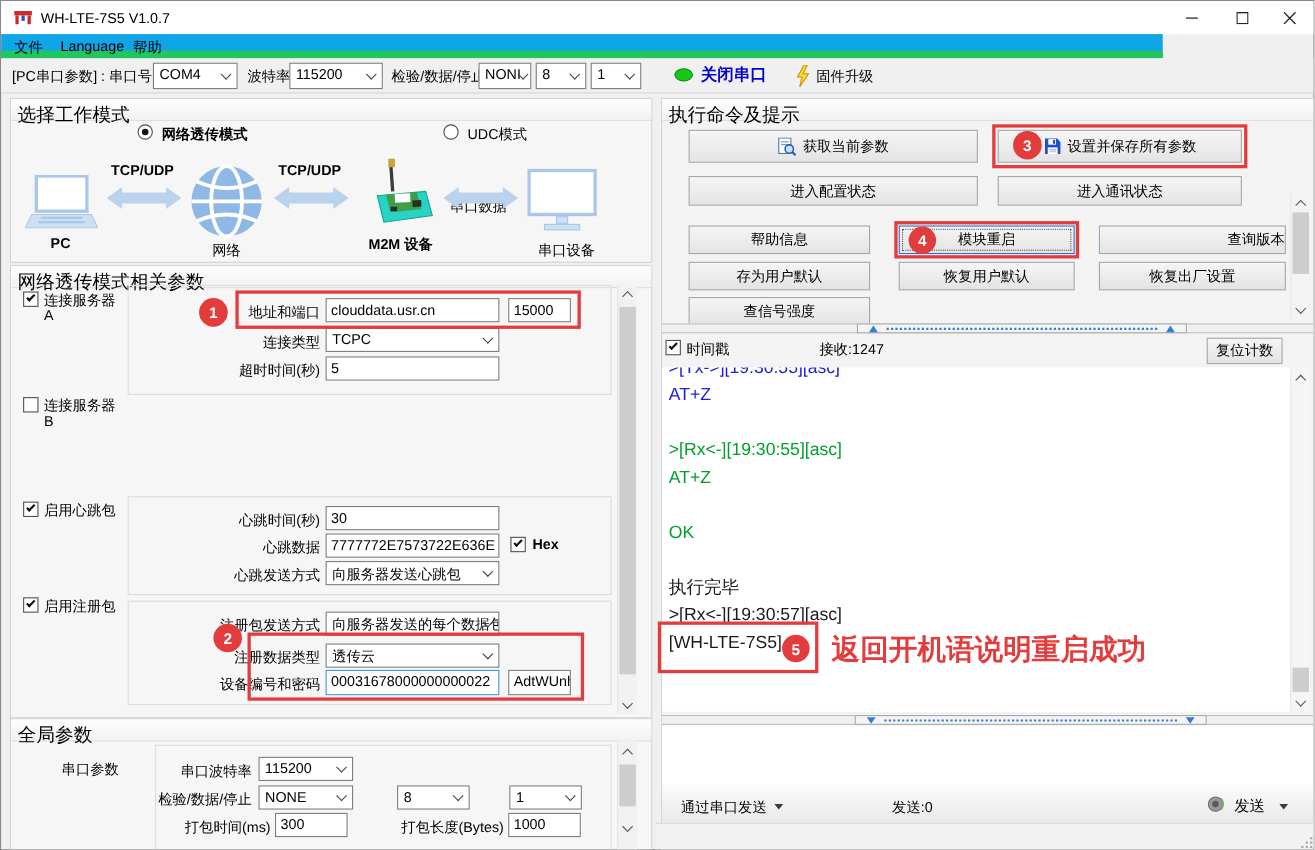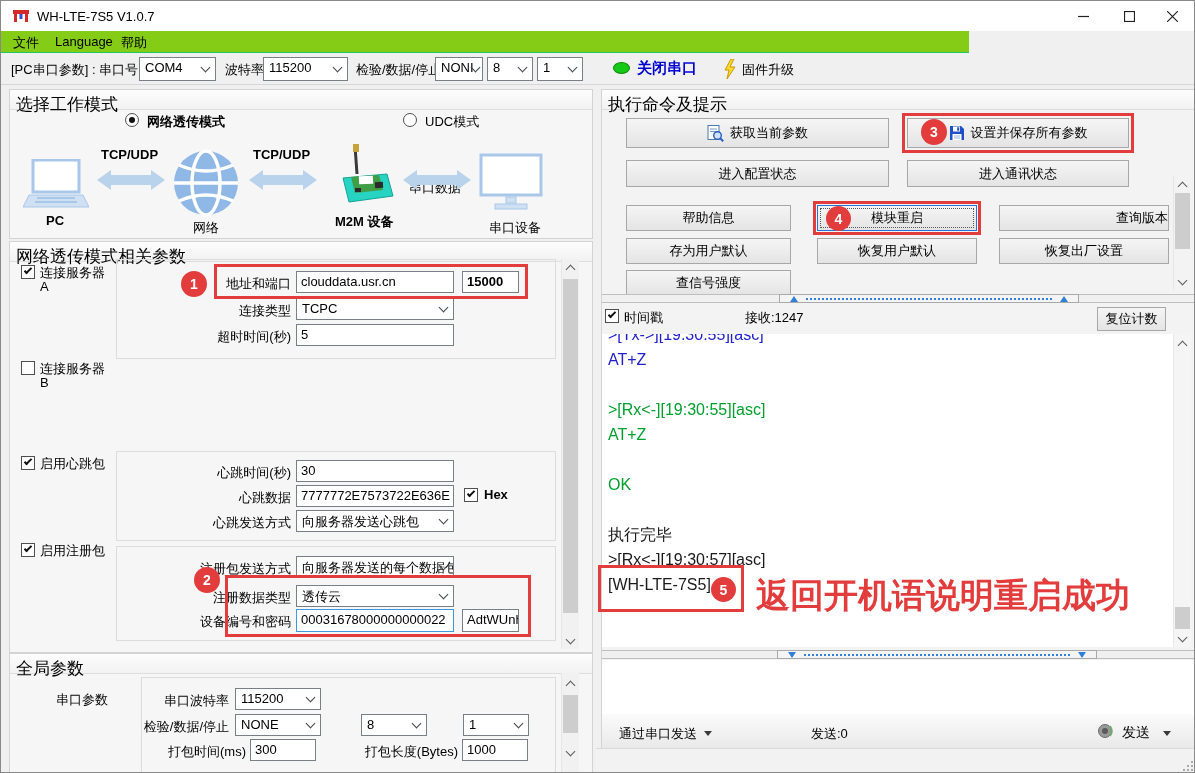--- a/index.html
+++ b/index.html
@@ -101,21 +101,21 @@
           <rect x="0.5" y="0.5" width="10" height="10" fill="none" stroke="#222" stroke-width="1.2"></rect>
         </svg>
     </div>
     <div class="wbtn" style="left:1149px;width:45px;">
       <svg width="11" height="11" viewBox="0 0 11 11">
           <path d="M0 0 L11 11 M11 0 L0 11" stroke="#222" stroke-width="1.2"></path>
         </svg>
     </div>
   </div>
 
-  <div class="abs" style="left:0;top:30px;width:968px;height:22px;background:#84cc16;border-bottom:1px solid #22c55e;">
+  <div class="abs" style="left:0;top:30px;width:1056px;height:22px;background:#0ea5e9;border-bottom:7px solid #22c55e;">
     <span class="lbl" style="left:12px;top:3px;">文件</span>
     <span class="lbl" style="left:54px;top:3px;">Language</span>
     <span class="lbl" style="left:120px;top:3px;">帮助</span>
   </div>
 
   <div class="abs" style="left:0;top:52px;width:1195px;height:32px;background:#f0f0f0;border-bottom:1px solid #d6d6d6;">
     <span class="lbl" style="left:10px;top:8px;">[PC串口参数] : 串口号</span>
     <div class="combo" style="left:138px;top:4px;width:77px;height:24px;">
       <span>COM4</span><span class="chev"></span>
     </div>
@@ -209,21 +209,21 @@
       <span class="mark"></span>
     </div>
   <span class="lbl" style="left:39px;top:263px;">连接服务器</span>
   <span class="lbl" style="left:39px;top:278px;">A</span>
 
   <div class="ibox" style="left:115px;top:258px;width:440px;height:100px;"></div>
   <div class="ncircle" style="left:180px;top:270px;">1</div>
   <div class="redbox" style="left:213px;top:263px;width:314px;height:35px;"></div>
   <span class="lbl lblr" style="left:170px;top:274px;width:120px;">地址和端口</span>
   <div class="tinput" style="left:295px;top:270px;width:158px;height:22px;">clouddata.usr.cn</div>
-  <div class="tinput" style="left:461px;top:270px;width:57px;height:22px;font-weight:bold;">15000</div>
+  <div class="tinput" style="left:461px;top:270px;width:57px;height:22px;">15000</div>
 
   <span class="lbl lblr" style="left:170px;top:301px;width:120px;">连接类型</span>
   <div class="combo" style="left:295px;top:297px;width:158px;height:22px;">
     <span>TCPC</span><span class="chev"></span>
   </div>
   <span class="lbl lblr" style="left:170px;top:327px;width:120px;">超时时间(秒)</span>
   <div class="tinput" style="left:295px;top:323px;width:158px;height:22px;">5</div>
 
   <div class="checkbox" style="left:20px;top:360px;"></div>
   <span class="lbl" style="left:39px;top:359px;">连接服务器</span>
@@ -407,21 +407,21 @@
     <div class="logline lg-green">AT+Z</div>
     <div class="logline"></div>
     <div class="logline lg-green">OK</div>
     <div class="logline"></div>
     <div class="logline lg-black">执行完毕</div>
     <div class="logline lg-black">&gt;[Rx&lt;-][19:30:57][asc]</div>
     <div class="logline lg-black">[WH-LTE-7S5]</div>
   </div>
   <div class="redbox" style="left:597px;top:564px;width:146px;height:47px;"></div>
   <div class="ncircle" style="left:710px;top:576px;width:25px;height:25px;">5</div>
-  <span class="abs" style="left:755px;top:572px;font-size:34px;font-weight:bold;color:#e23c3c;white-space:nowrap;z-index:7;">返回开机语说明重启成功</span>
+  <span class="abs" style="left:755px;top:572px;font-size:26px;font-weight:bold;color:#e23c3c;white-space:nowrap;z-index:7;">返回开机语说明重启成功</span>
 
   <div class="vscroll" style="left:1172px;top:334px;height:312px;background:#f5f5f5;">
     <div class="vs-btn" style="top:0;background:#f5f5f5;">
         <span class="ch up"></span>
       </div>
     <div class="vs-thumb" style="top:272px;height:22px;"></div>
     <div class="vs-btn" style="bottom:0;background:#f5f5f5;">
         <span class="ch down"></span>
       </div>
   </div>

